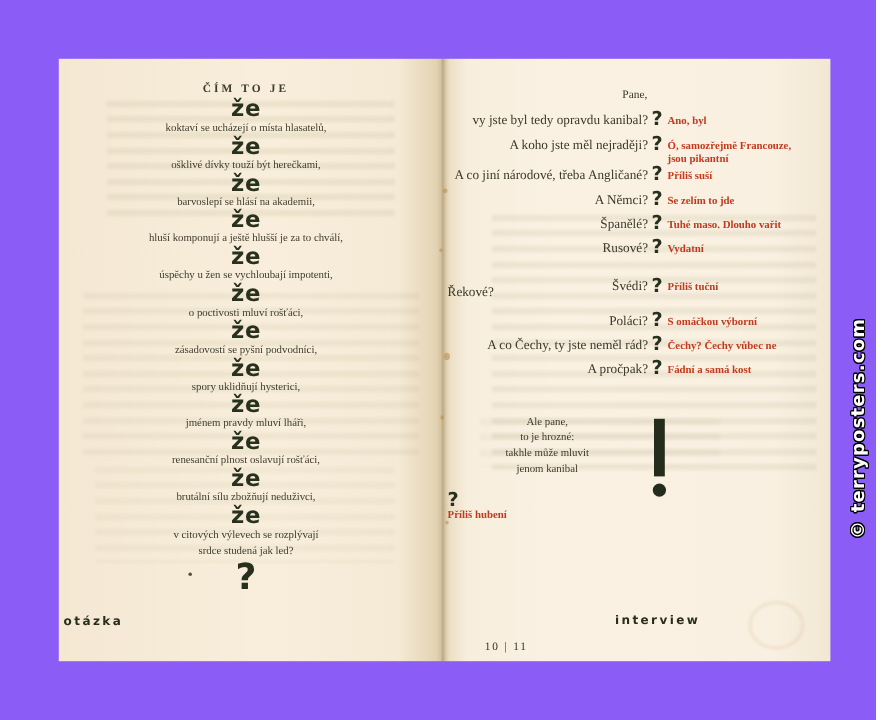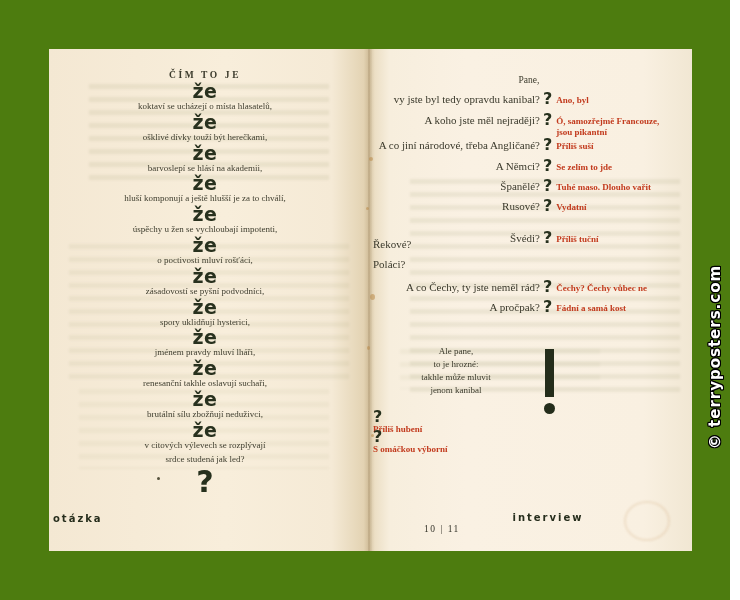--- a/index.html
+++ b/index.html
@@ -1,17 +1,17 @@
 <!DOCTYPE html>
 <html><head>
 <meta charset="utf-8">
 <style>
   html,body{margin:0;padding:0;}
   body{width:740px;height:600px;overflow:hidden;font-family:"Liberation Serif",serif;}
-  .frame{position:relative;width:730px;height:600px;background:#4d7c0f;}
+  .frame{position:relative;width:730px;height:600px;background:#8b5cf6;}
   .scan{position:absolute;left:49px;top:49px;width:643px;height:502px;
         box-shadow:inset 0 2px 4px rgba(150,120,85,.18), inset 0 -3px 6px rgba(140,110,75,.25);}
   .page{position:absolute;top:0;height:502px;}
   .page-left{left:0;width:321px;
     background:linear-gradient(to right,#f4e8d3,#f8eedb 55%,#f5ead6 88%,#e3d3b3 98%,#ccb893 100%);}
   .page-right{left:321px;width:322px;
     background:linear-gradient(to right,#d7c6a5 0,#ecdfc5 1.5%,#f7eedd 6%,#faf1e3 30%,#f9f0e1 85%,#f1e7d3 100%);}
   .spine{position:absolute;left:319px;top:0;width:4px;height:502px;
     background:linear-gradient(to right,rgba(120,95,60,.18),rgba(120,95,60,.05));}
   
@@ -39,21 +39,21 @@
       font-size:9.5px;color:#3a392b;}
   .qa-row{position:absolute;left:0;width:322px;display:flex;align-items:baseline;}
   .q{flex:0 0 170px;text-align:right;font-size:11px;color:#3a392b;}
   .qm{font-family:"DejaVu Sans",sans-serif;font-weight:bold;font-size:16px;line-height:16px;
       color:#26301d;margin:0 4px 0 3px;position:relative;top:1px;}
   .a{font-size:9px;font-weight:bold;color:#c23a1d;white-space:pre-line;line-height:10.5px;text-align:left;}
   .closing{position:absolute;left:0;top:296px;width:172px;text-align:center;
       font-size:9px;line-height:12.9px;color:#3a392b;white-space:pre-line;font-family:Liberation Serif, serif;}
   .excl-bar{position:absolute;left:175px;top:300px;width:9px;height:48px;background:#242d1b;}
   .excl-dot{position:absolute;left:174px;top:354px;width:11px;height:11px;border-radius:50%;background:#242d1b;}
-  .pagenum{position:absolute;left:34px;top:475px;font-size:9.5px;letter-spacing:1.5px;color:#35342a;margin-left:20px;}
+  .pagenum{position:absolute;left:34px;top:486px;font-size:9.5px;letter-spacing:1.5px;color:#35342a;}
   .footer-right{position:absolute;left:126px;top:463px;width:104px;text-align:center;
       font-family:"DejaVu Sans",sans-serif;font-weight:bold;font-size:10px;letter-spacing:2px;color:#272e1d;}
 
   
   .watermark{position:absolute;left:715px;top:357px;transform:translate(-50%,-50%) rotate(-90deg);
       white-space:nowrap;font-family:"DejaVu Sans",sans-serif;font-weight:bold;font-size:15px;
       letter-spacing:1px;color:#ffffff;
       text-shadow:-1.2px 0 #000,1.2px 0 #000,0 -1.2px #000,0 1.2px #000,
                   -1px -1px #000,1px -1px #000,-1px 1px #000,1px 1px #000;}
 </style>
@@ -102,21 +102,21 @@
         <div class="pair">
           <div class="ze">že</div>
           <div class="line">spory uklidňují hysterici,</div>
         </div>
         <div class="pair">
           <div class="ze">že</div>
           <div class="line">jménem pravdy mluví lháři,</div>
         </div>
         <div class="pair">
           <div class="ze">že</div>
-          <div class="line">renesanční takhle oslavují suchaři,</div>
+          <div class="line">renesanční plnost oslavují rošťáci,</div>
         </div>
         <div class="pair">
           <div class="ze">že</div>
           <div class="line">brutální sílu zbožňují neduživci,</div>
         </div>
         <div class="pair">
           <div class="ze">že</div>
           <div class="line">v citových výlevech se rozplývají
 srdce studená jak led?</div>
         </div>
@@ -168,21 +168,21 @@
       <div class="qa-row" style="top:180px;">
         <span class="q">Švédi?</span>
           <span class="qm">?</span>
           <span class="a">Příliš tuční</span>
       </div>
       <div class="qa-row" style="top:189px;flex-direction:column;">
         <span class="q">Řekové?</span>
           <span class="qm">?</span>
           <span class="a">Příliš hubení</span>
       </div>
-      <div class="qa-row" style="top:209px;flex-direction:column;">
+      <div class="qa-row" style="top:209px;">
         <span class="q">Poláci?</span>
           <span class="qm">?</span>
           <span class="a">S omáčkou výborní</span>
       </div>
       <div class="qa-row" style="top:229px;">
         <span class="q">A co Čechy, ty jste neměl rád?</span>
           <span class="qm">?</span>
           <span class="a">Čechy? Čechy vůbec ne</span>
       </div>
       <div class="qa-row" style="top:249px;">

